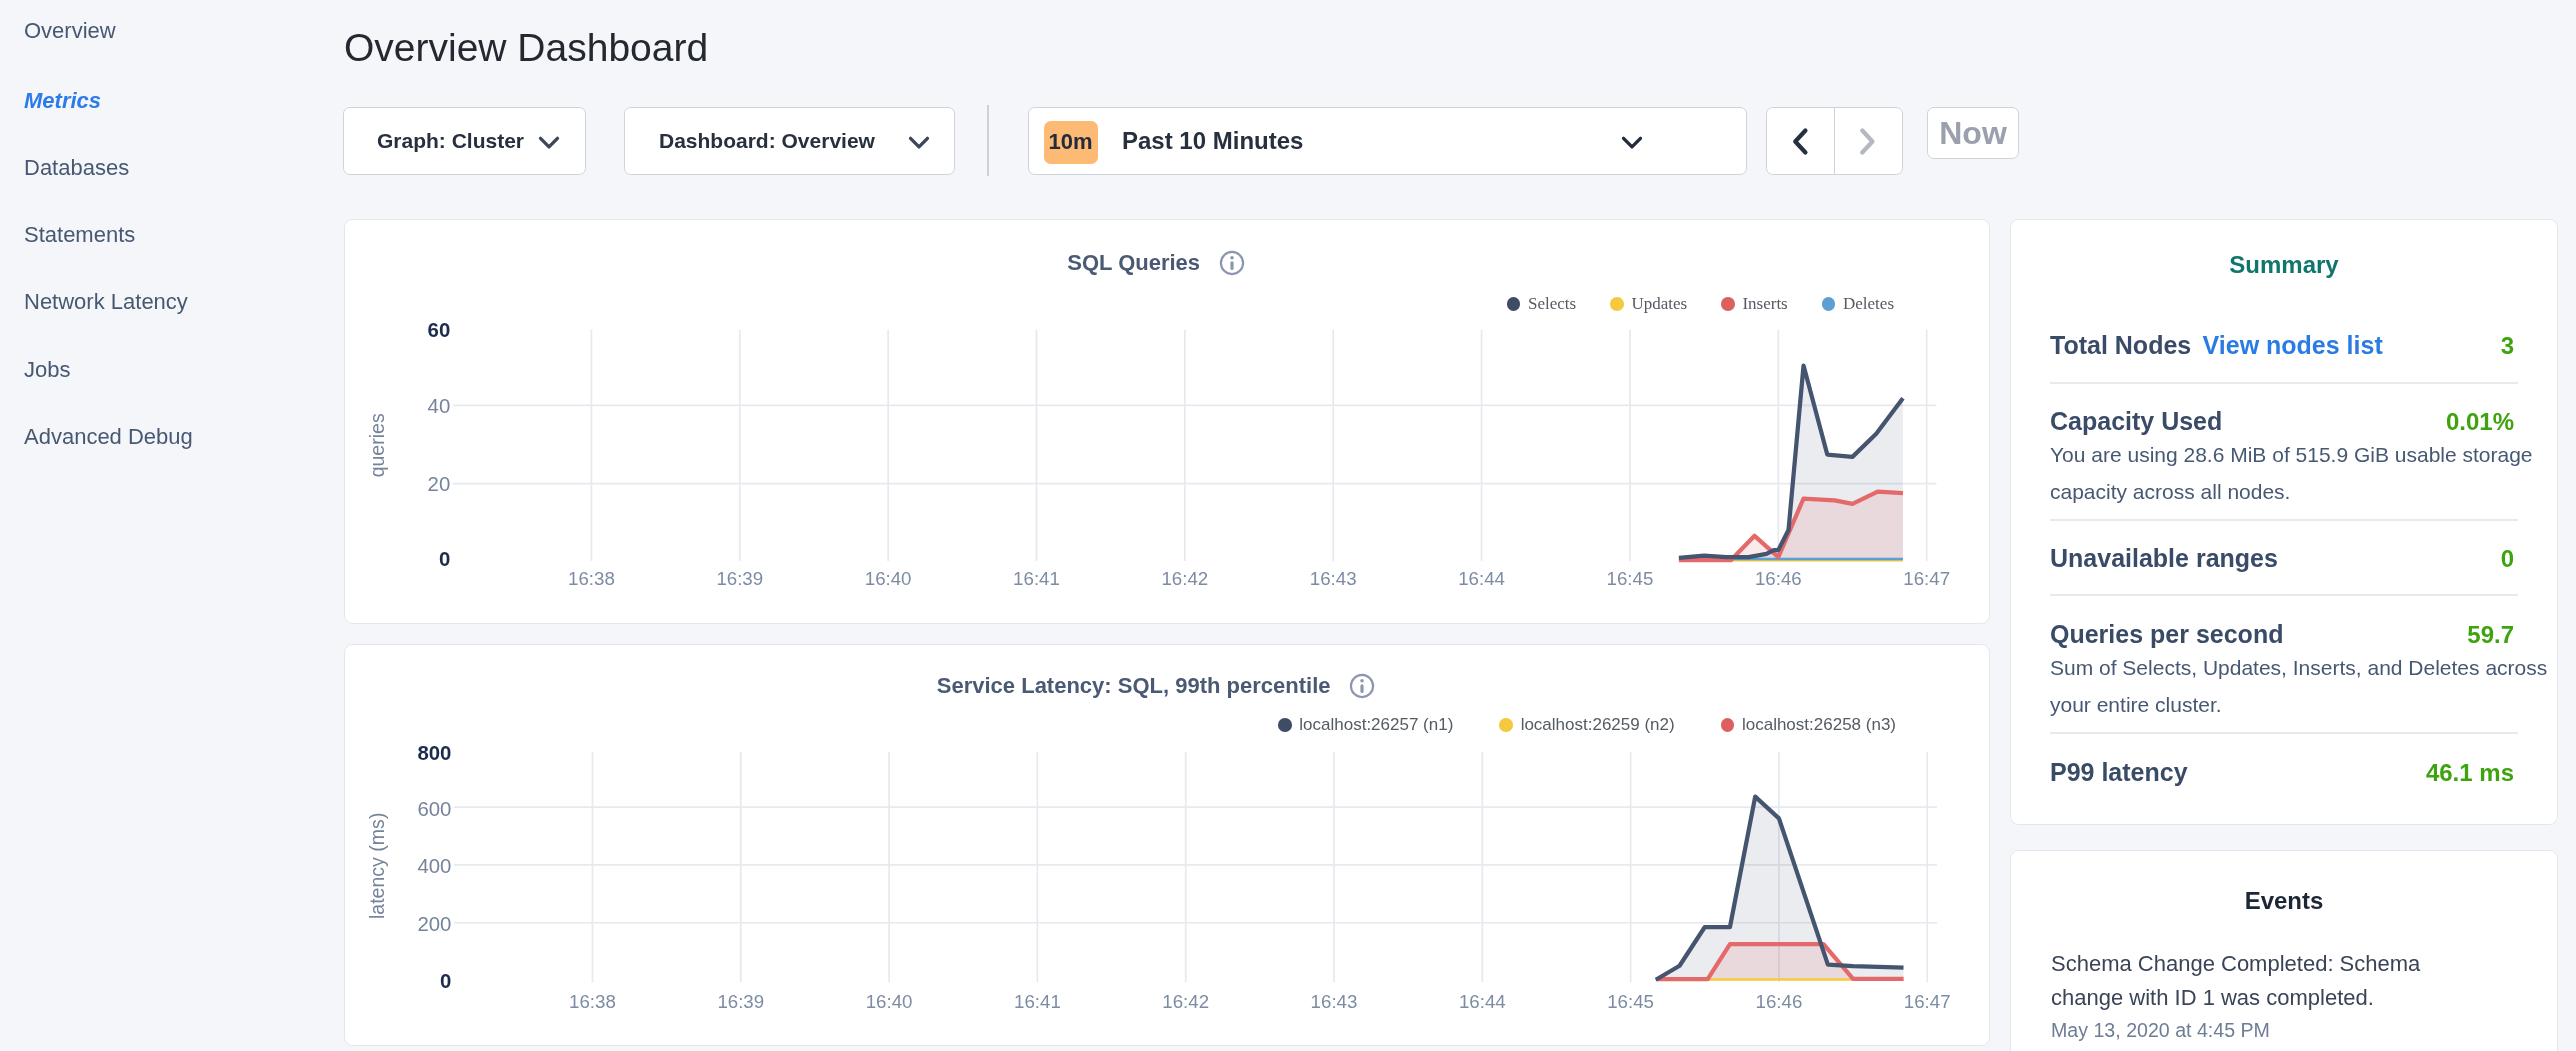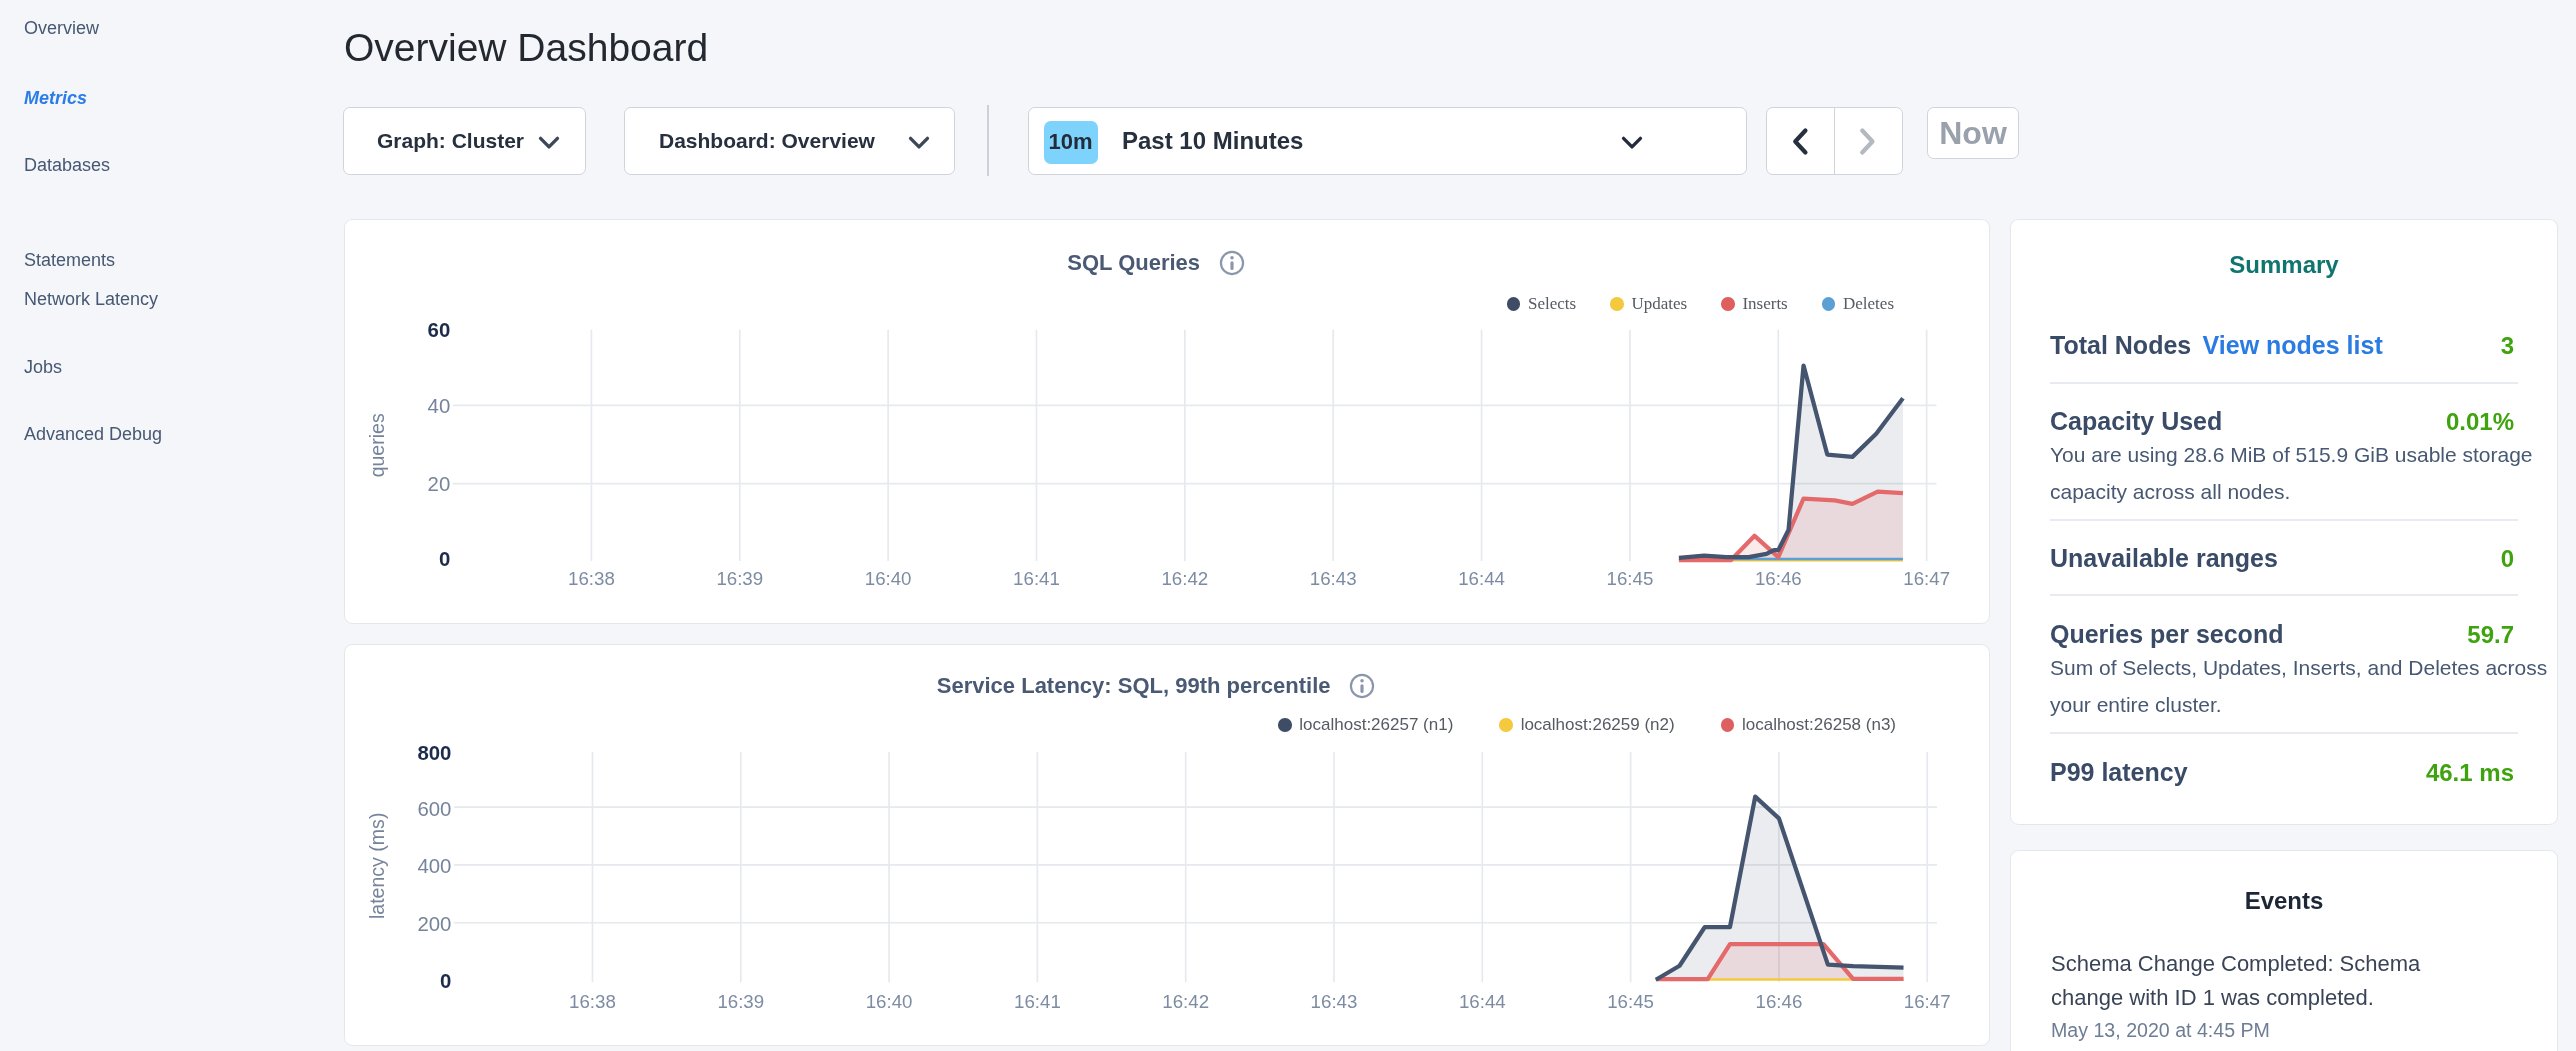--- a/index.html
+++ b/index.html
@@ -1,59 +1,59 @@
 <!DOCTYPE html>
 <html style="font-size:13.6px"><head>
 <meta charset="utf-8">
 <style>
 * { margin:0; padding:0; box-sizing:border-box; }
 html,body { width:2576px; height:1051px; overflow:hidden; }
 body { background:#f4f6fa; font-family:"Liberation Sans", sans-serif; position:relative; color:#475872; }
 .abs { position:absolute; }
-.nav { font-size:18px; color:#475872; }
+.nav { font-size:22px; color:#475872; }
 .nav.active { color:#2b7ce8; font-weight:bold; }
 .title { font-size:39px; color:#242830; }
 .btn { position:absolute; background:#fff; border:1.7px solid #cfd4db; border-radius:6.8px; display:flex; align-items:center; font-size:25.5px; font-weight:bold; color:#26303e; }
 .card { position:absolute; background:#fff; border:1.7px solid #e3e7ec; border-radius:8.5px; }
 .ctitle { position:absolute; display:flex; justify-content:center; align-items:center; gap:18.7px; font-size:22px; font-weight:bold; color:#4a5a74; }
 .legend { position:absolute; display:flex; align-items:center; gap:34px; font-size:17px; color:#555b63; }
 .litem { display:flex; align-items:center; gap:7.7px; }
 .dot { width:13.6px; height:13.6px; border-radius:50%; }
 .srow { display:flex; justify-content:space-between; align-items:baseline; }
 .slabel { font-size:25px; font-weight:bold; color:#394b66; }
 .sval { font-size:24px; font-weight:bold; color:#3fa30f; }
 .sdiv { position:absolute; left:39px; right:39px; height:1.7px; background:#e7eaee; }
 .spara { font-size:21px; color:#475872; line-height:37px; }
 </style>
 </head>
 <body>
 
 <div class="abs nav" style="left:24px; top:18px;">Overview</div>
 <div class="abs nav active" style="left:24px; top:88px;font-style:italic;">Metrics</div>
 <div class="abs nav" style="left:24px; top:155px;">Databases</div>
-<div class="abs nav" style="left:24px; top:222px;margin-top:28px;">Statements</div>
+<div class="abs nav" style="left:24px; top:222px;">Statements</div>
 <div class="abs nav" style="left:24px; top:289px;">Network Latency</div>
 <div class="abs nav" style="left:24px; top:357px;">Jobs</div>
 <div class="abs nav" style="left:24px; top:424px;">Advanced Debug</div>
 
 <div class="abs title" style="left:344px; top:25.5px;">Overview Dashboard</div>
 
 <div class="btn" style="left:343px; top:107px; width:243px; height:68px; padding-left:33px; font-size:21px;">Graph: Cluster
   <svg class="abs" style="right:25.5px; top:27px;" width="22" height="15.3" viewBox="0 0 26 18">
       <polyline points="3,4 13,14 23,4" fill="none" stroke="#3c4858" stroke-width="4" stroke-linecap="round" stroke-linejoin="round"></polyline>
     </svg>
 </div>
 <div class="btn" style="left:624px; top:107px; width:331px; height:68px; padding-left:34px; font-size:21px;">Dashboard: Overview
   <svg class="abs" style="right:24px; top:27px;" width="22" height="15.3" viewBox="0 0 26 18">
       <polyline points="3,4 13,14 23,4" fill="none" stroke="#3c4858" stroke-width="4" stroke-linecap="round" stroke-linejoin="round"></polyline>
     </svg>
 </div>
 <div class="abs" style="left:987px; top:105px; width:1.7px; height:71px; background:#ccd1d9;"></div>
 <div class="btn" style="left:1028px; top:107px; width:719px; height:68px; font-weight:normal;">
-  <span class="abs" style="left:14.5px; top:12.8px; width:54px; height:43px; background:#7dd3fc; border-radius:6.8px; display:flex; align-items:center; justify-content:center; font-size:22px; font-weight:bold; color:#242c3c;">10m</span>
+  <span class="abs" style="left:14.5px; top:12.8px; width:54px; height:43px; background:#fdba74; border-radius:6.8px; display:flex; align-items:center; justify-content:center; font-size:22px; font-weight:bold; color:#242c3c;">10m</span>
   <span style="position:absolute; left:93px; font-size:24px; font-weight:bold; color:#26303e;">Past 10 Minutes</span>
   <svg class="abs" style="right:103px; top:27px;" width="22" height="15.3" viewBox="0 0 26 18">
       <polyline points="3,4 13,14 23,4" fill="none" stroke="#242c3c" stroke-width="4" stroke-linecap="round" stroke-linejoin="round"></polyline>
     </svg>
 </div>
 <div class="btn" style="left:1766px; top:107px; width:137px; height:68px;">
   <span style="width:68px; height:100%; display:flex; align-items:center; justify-content:center; border-right:1.7px solid #cfd4db;">
     <svg width="18.7" height="29" viewBox="0 0 22 34">
         <polyline points="17,4 5,17 17,30" fill="none" stroke="#26303e" stroke-width="5" stroke-linecap="round" stroke-linejoin="round"></polyline>
       </svg>

